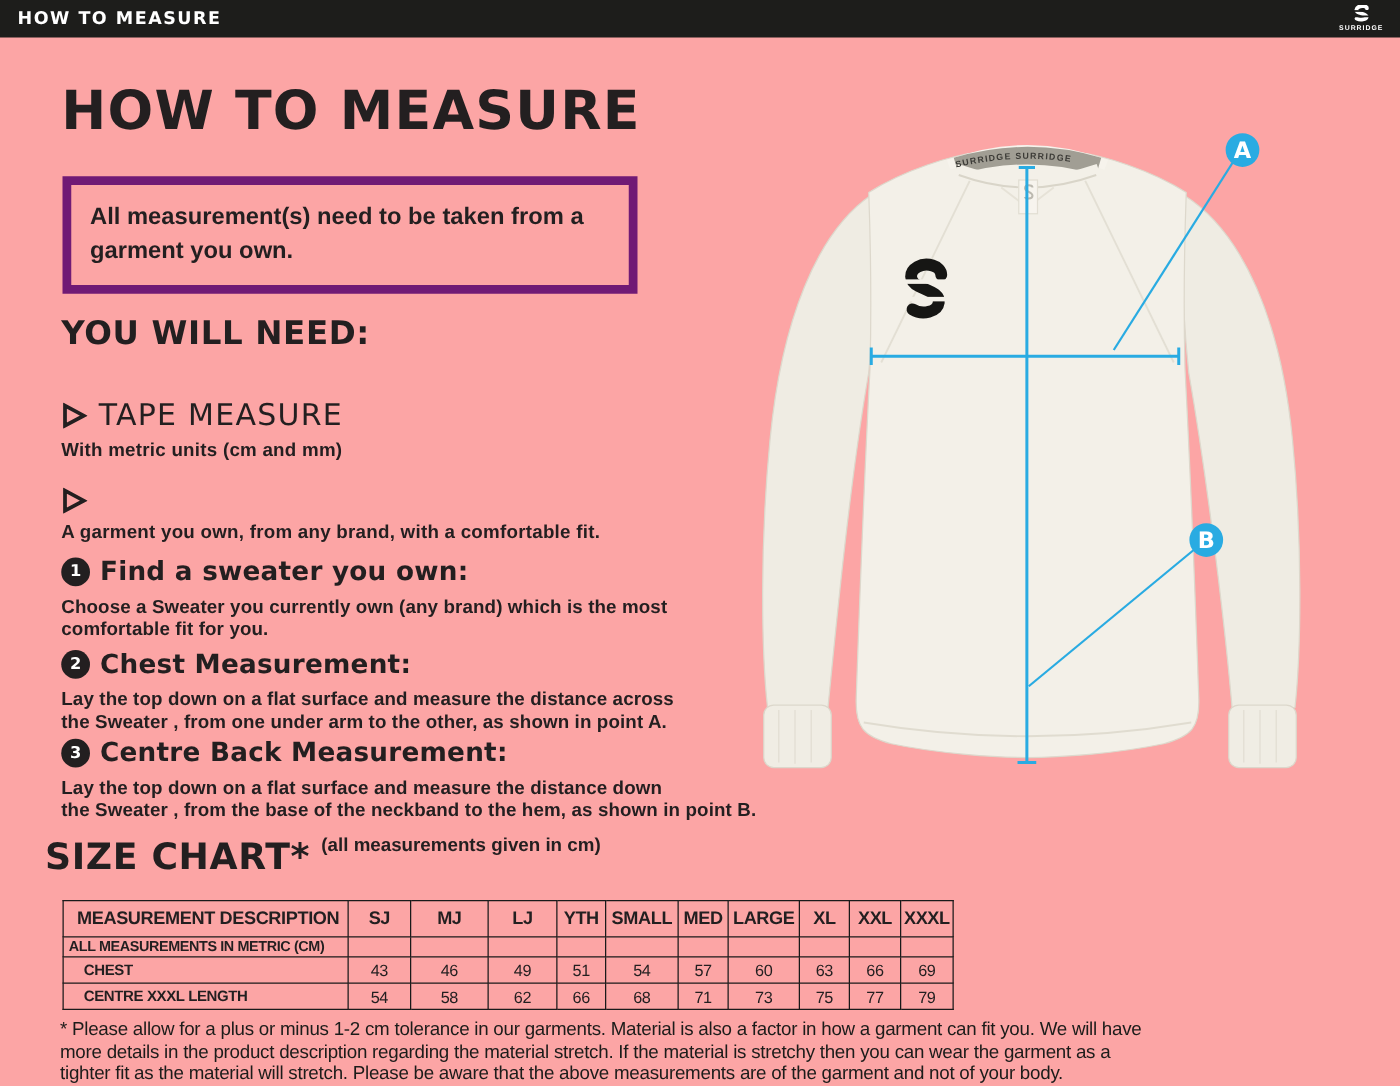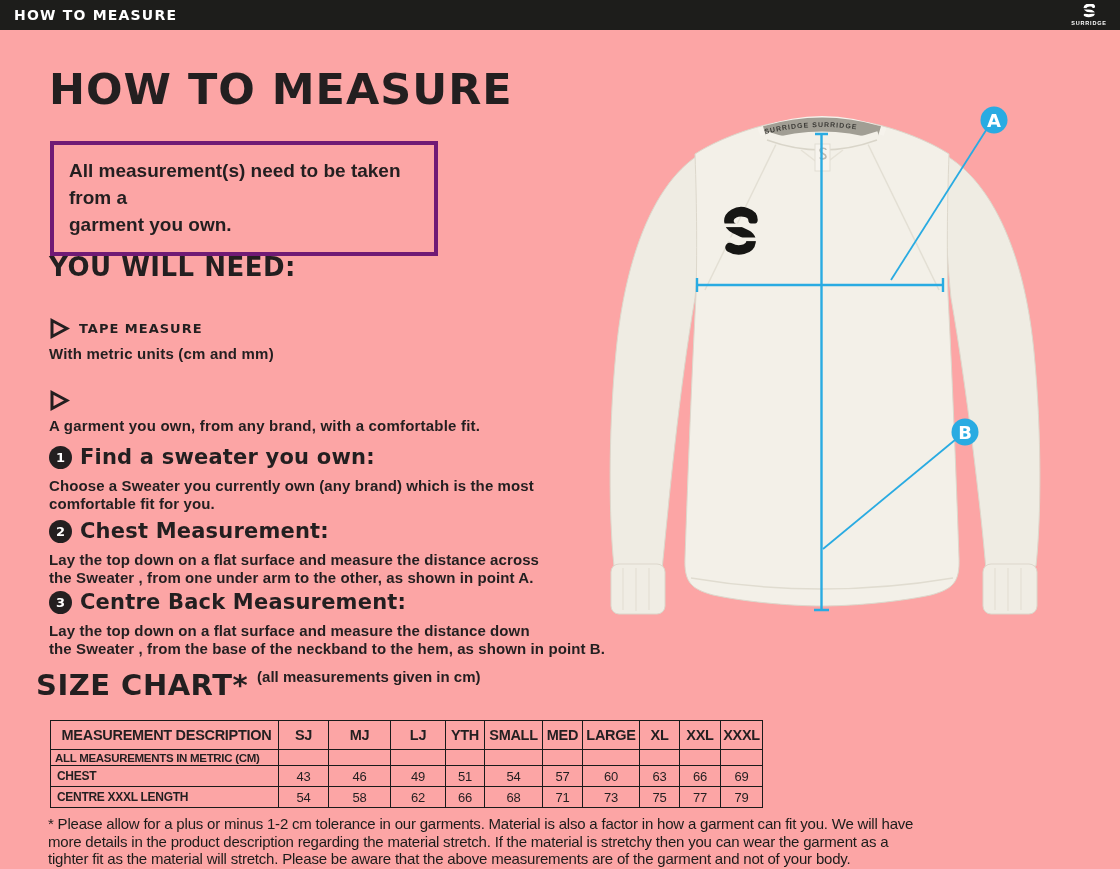--- a/index.html
+++ b/index.html
@@ -13,30 +13,30 @@
   .topbar-title { color:#ffffff; font-family:"DejaVu Sans", sans-serif; font-weight:bold;
                   font-size:14px; letter-spacing:1.2px; padding-left:14px; }
   .topbar-logo { position:absolute; right:8px; top:1px; width:46px; height:28px;
                  display:flex; flex-direction:column; align-items:center; justify-content:center; }
   .topbar-logo svg { display:block; }
   .topbar-brand { color:#ffffff; font-size:5.5px; font-weight:bold; letter-spacing:0.8px; margin-top:1px; }
 
   
   .h1 { position:absolute; left:49px; top:64px; font-family:"DejaVu Sans", sans-serif;
         font-weight:bold; font-size:43px; letter-spacing:1px; color:#231f20; }
-  .note-box { position:absolute; left:50px; top:141px; width:388px; border:4px solid #701a75;
+  .note-box { position:absolute; left:50px; top:141px; width:460px; border:7px solid #701a75;
               padding:12px 15px 14px 15px; }
   .note-text { font-size:19px; font-weight:bold; line-height:27px; white-space:pre-line; }
 
   .ywn { position:absolute; left:49px; top:252px; font-family:"DejaVu Sans", sans-serif;
          font-weight:bold; font-size:26px; letter-spacing:0.5px; }
 
   .req { position:absolute; left:49px; }
   .req-head { display:flex; align-items:center; gap:9px; }
-  .req-title { font-family:"DejaVu Sans", sans-serif; font-weight:bold; font-size:13px; letter-spacing:1px; }
+  .req-title { font-family:"DejaVu Sans", sans-serif; font-weight:normal; font-size:24px; letter-spacing:1px; }
   .req-sub { font-size:15px; font-weight:bold; letter-spacing:0.2px; margin-top:6px; }
   #req-0 { top:318px; } #req-1 { top:390px; }
 
   .step { position:absolute; left:49px; }
   .step-head { display:flex; align-items:center; gap:8px; }
   .badge { width:23px; height:23px; border-radius:50%; background:#231f20; color:#fff;
            display:flex; align-items:center; justify-content:center;
            font-family:"DejaVu Sans", sans-serif; font-weight:bold; font-size:13px; flex:0 0 23px; }
   .step-title { font-family:"DejaVu Sans", sans-serif; font-weight:bold; font-size:21px; letter-spacing:0.2px; }
   .step-body { font-size:15px; font-weight:bold; line-height:17.5px; margin-top:8px;
@@ -50,21 +50,21 @@
   
   table.size { position:absolute; left:50px; top:720px; width:712px; border-collapse:collapse;
                table-layout:fixed;border-radius:13px; }
   table.size th, table.size td { border:1.6px solid #1a1a1a; letter-spacing:-0.3px;
                overflow:hidden; white-space:nowrap; }
   table.size th { font-size:14.5px; font-weight:bold; height:29px; text-align:center; }
   th.desc { text-align:left; padding-left:4px; font-size:15px; }
   tr.unit td { height:16px; font-size:11.5px; font-weight:bold; }
   tr.unit td.lbl { padding-left:4px; }
   tr.data td { height:21px; font-size:13px; text-align:center; }
-  tr.data td.lbl { text-align:left; padding-left:6px; font-size:12px; font-weight:bold; }
+  tr.data td.lbl { text-align:left; padding-left:16px; font-size:12px; font-weight:bold; }
 
   .footnote { position:absolute; left:48px; top:815px; width:1048px; font-size:15px;
               line-height:17.6px; letter-spacing:-0.2px; white-space:pre-line; color:#1c1c1a; }
 
   
   .diagram { position:absolute; left:595px; top:90px; width:470px; height:585px; }
 </style>
 </head>
 <body>
 <div id="stage">

